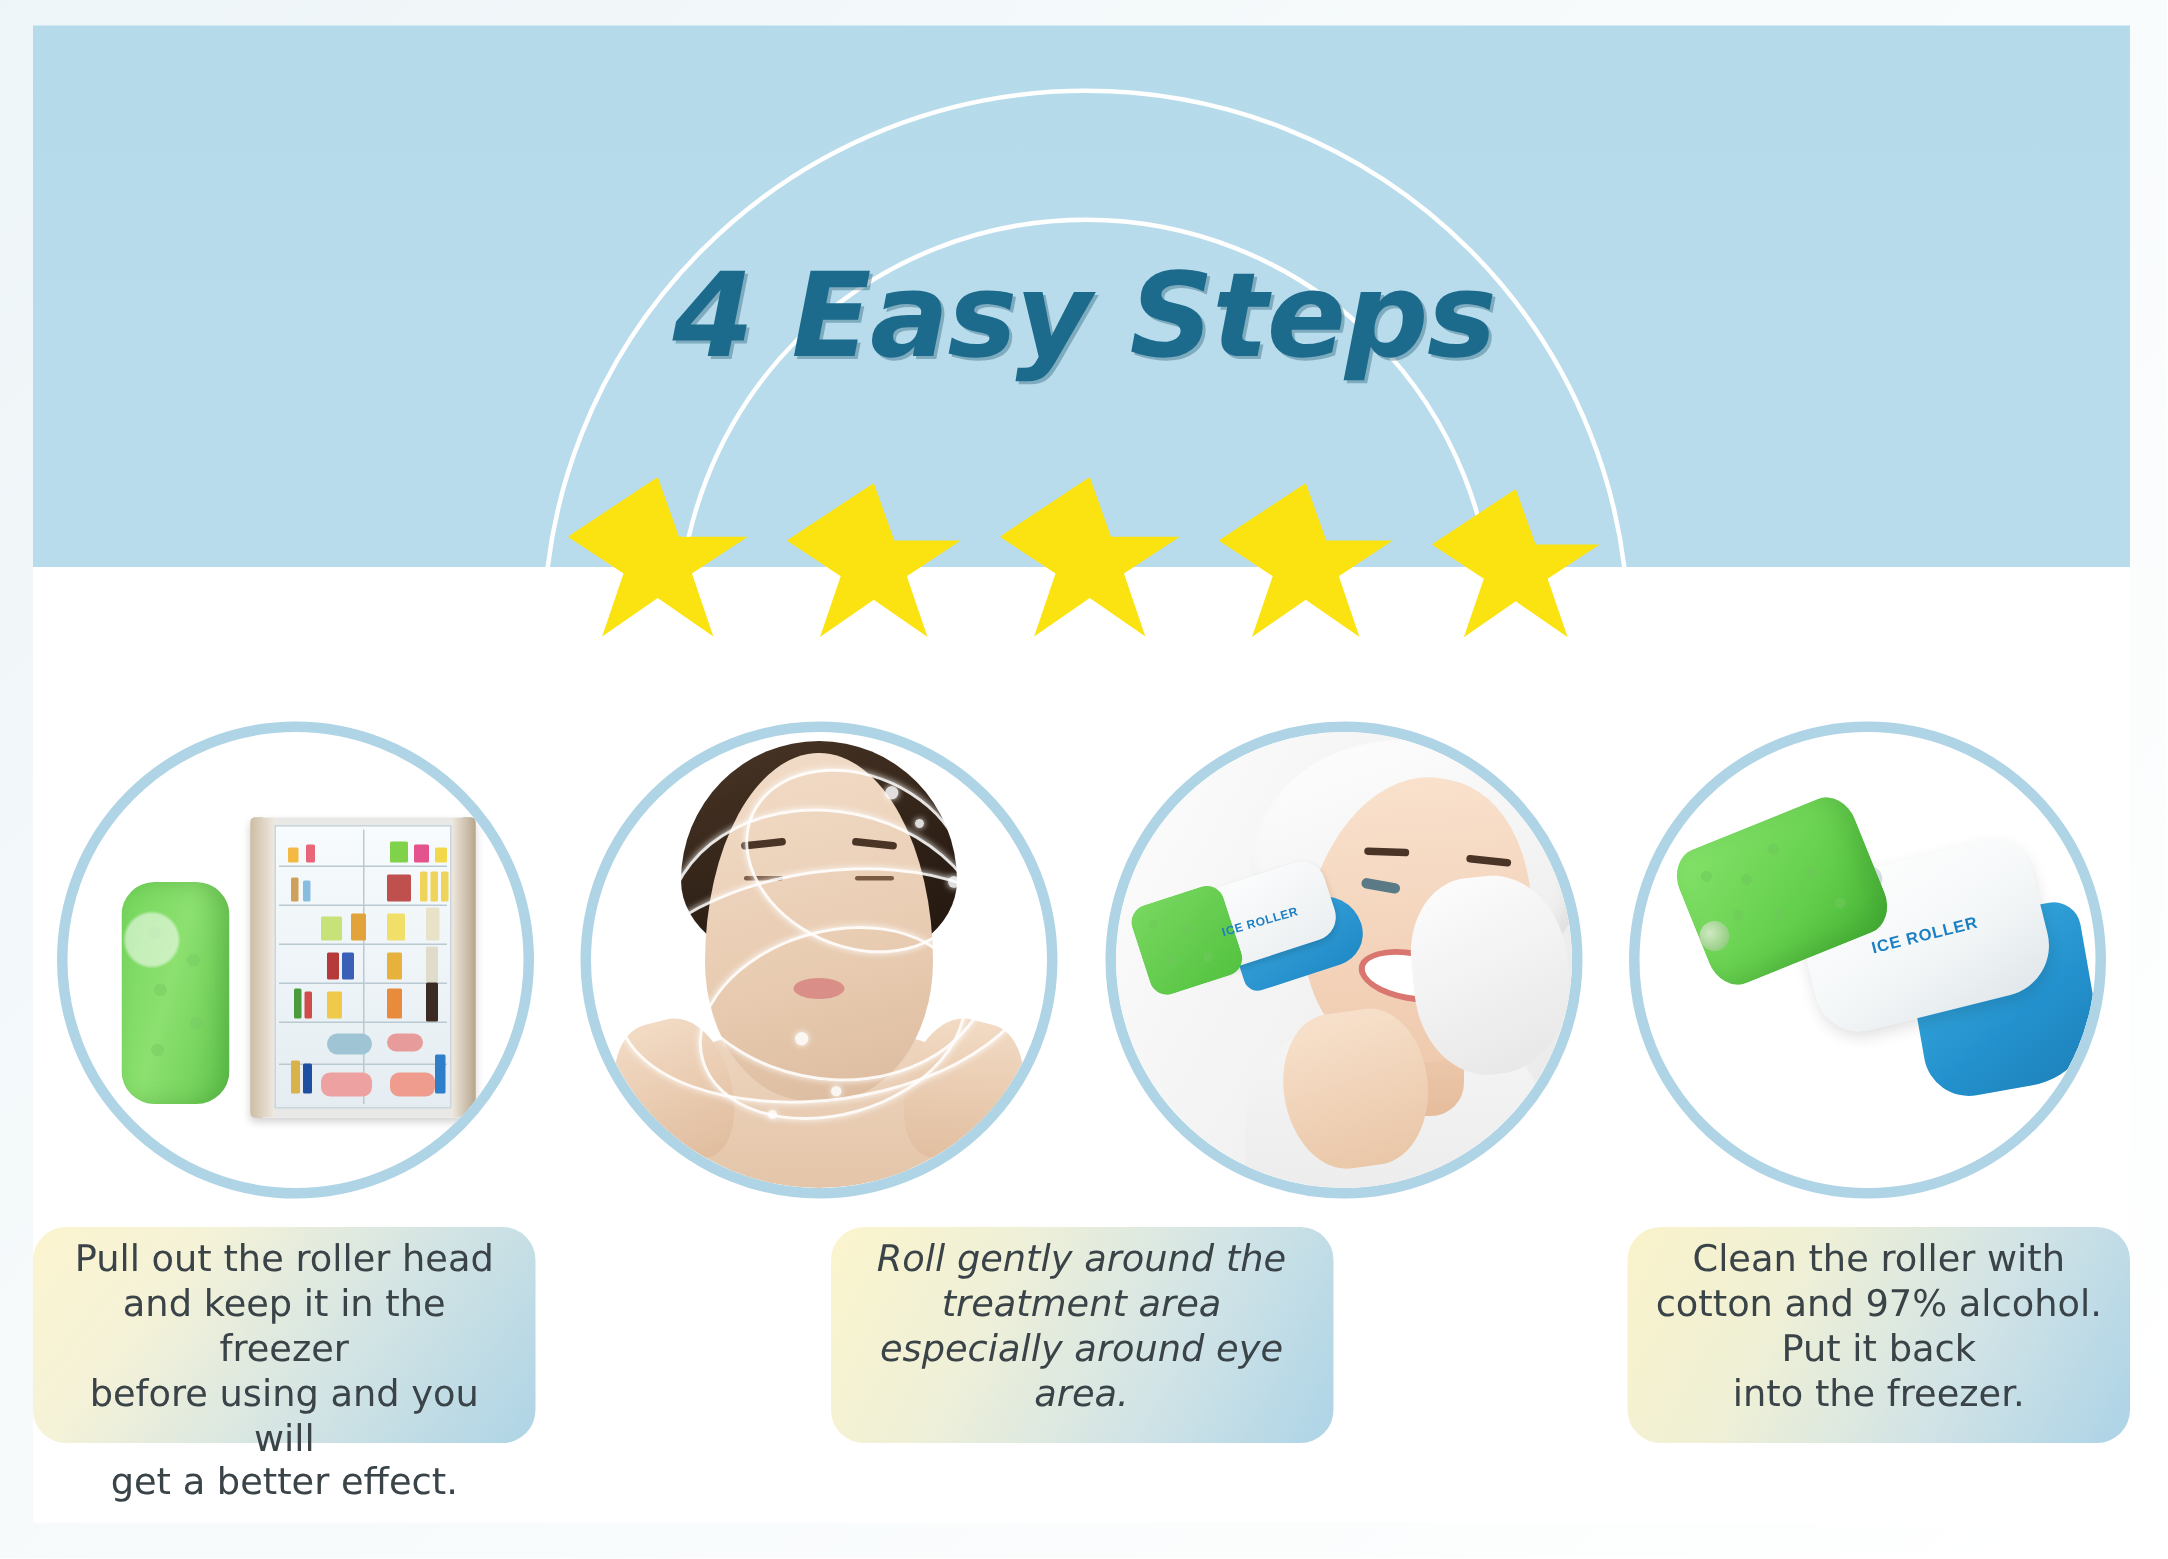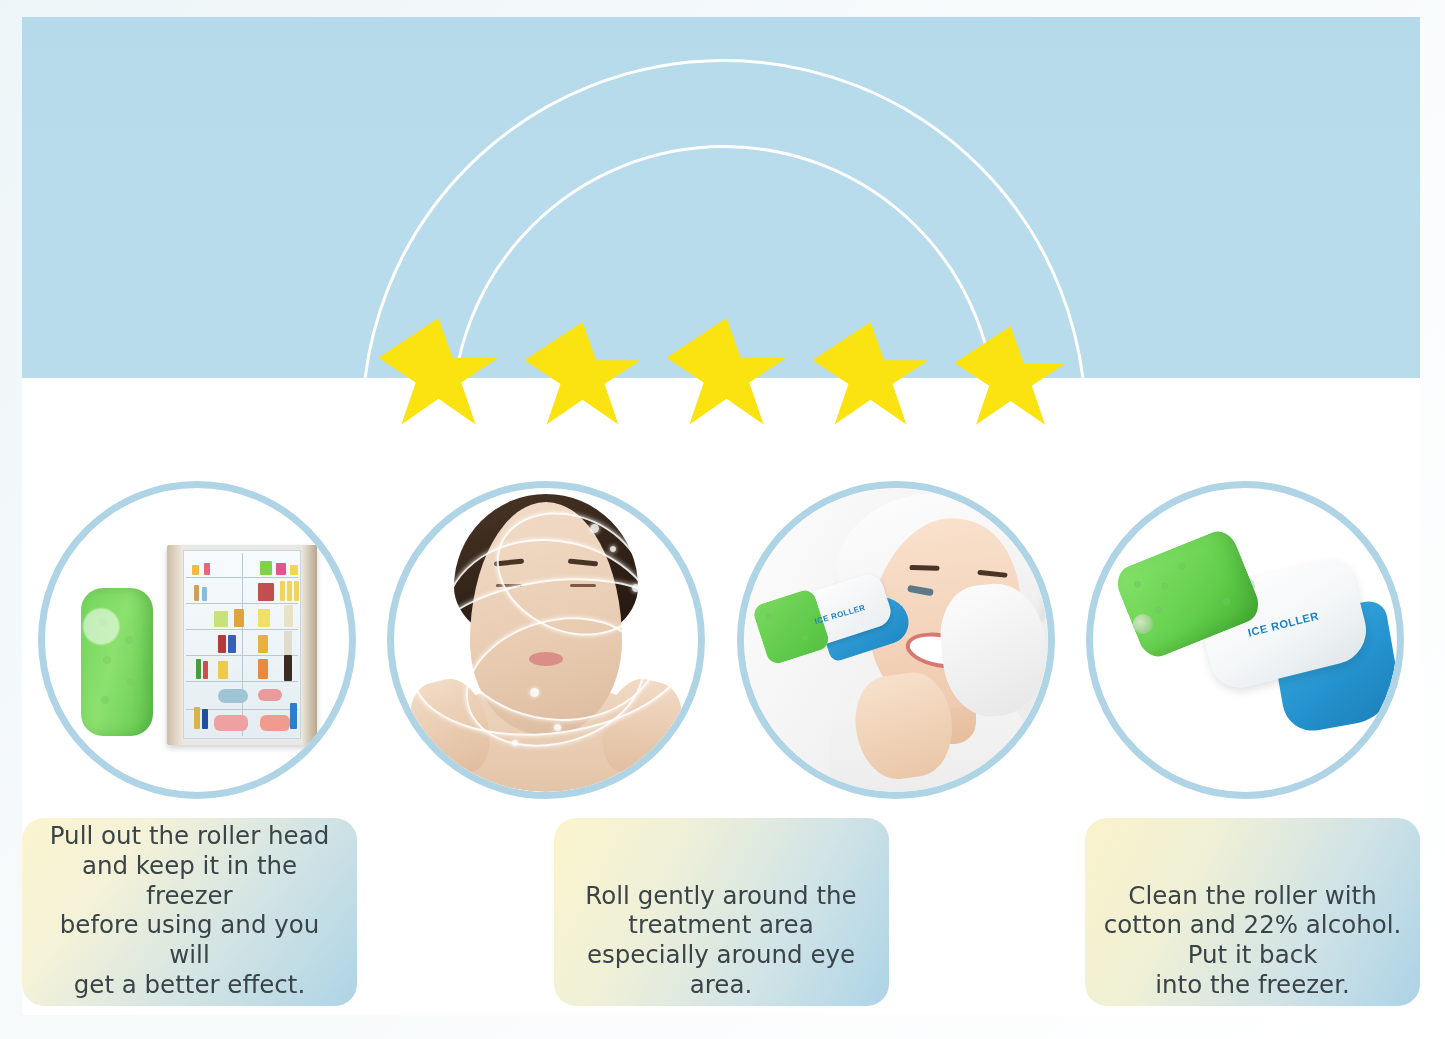--- a/index.html
+++ b/index.html
@@ -407,49 +407,50 @@
     left: 22px;
     top: 818px;
     width: 1398px;
     height: 188px;
     display: flex;
     justify-content: space-between;
     z-index: 3;
   }
   .caption-card {
     width: 335px;
-    height: 188px;
+    height: 144px;
     border-radius: 22px;
     display: flex;
-    align-items: flex-end;
+    align-items: flex-start;
     justify-content: center;
     text-align: center;
     padding: 6px 14px;
     box-sizing: border-box;
     color: #3a4348;
     font-family: "DejaVu Sans", sans-serif;
     font-size: 24.5px;
     line-height: 1.22;
   }
   .caption-card.c1 { background: linear-gradient(128deg, #fbf4cf 0%, #f4f2d8 28%, #d3e4e4 62%, #aed4e6 100%); }
   .caption-card.c2 { background: linear-gradient(118deg, #fbf6cf 0%, #f0f0d6 32%, #d3e4e6 66%, #aed6e8 100%); }
-  .caption-card.c3 { background: linear-gradient(118deg, #fbf5cd 0%, #eff0d8 32%, #d2e4e6 66%, #add4e7 100%); }
+  .caption-card.c3 { background: linear-gradient(118deg, #fbf5cd 0%, #eff0d8 32%, #d2e4e6 66%, #add4e7 100%); font-style: italic; }
   .caption-card.c4 { background: linear-gradient(118deg, #faf3cb 0%, #eff0d6 32%, #d1e3e6 66%, #acd3e6 100%); }
   .caption-text { white-space: pre-line; }
 </style>
 </head>
 <body>
 
 <div class="page">
 
   <div class="header-band">
     <div class="arc arc-outer"></div>
     <div class="arc arc-inner"></div>
   </div>
 
+  <div class="title">4 Easy Steps</div>
 
   <div class="stars">
     <div class="star"></div>
     <div class="star"></div>
     <div class="star"></div>
     <div class="star"></div>
     <div class="star"></div>
   </div>
 
   <div class="body-panel"></div>
@@ -581,19 +582,19 @@
 get a better effect.</span>
     </div>
     <div class="caption-card c3">
       <span class="caption-text">Roll gently around the
 treatment area
 especially around eye
 area.</span>
     </div>
     <div class="caption-card c4">
       <span class="caption-text">Clean the roller with
-cotton and 22% alcohol.
+cotton and 97% alcohol.
 Put it back
 into the freezer.</span>
     </div>
   </div>
 
 </div>
 
 </body></html>

